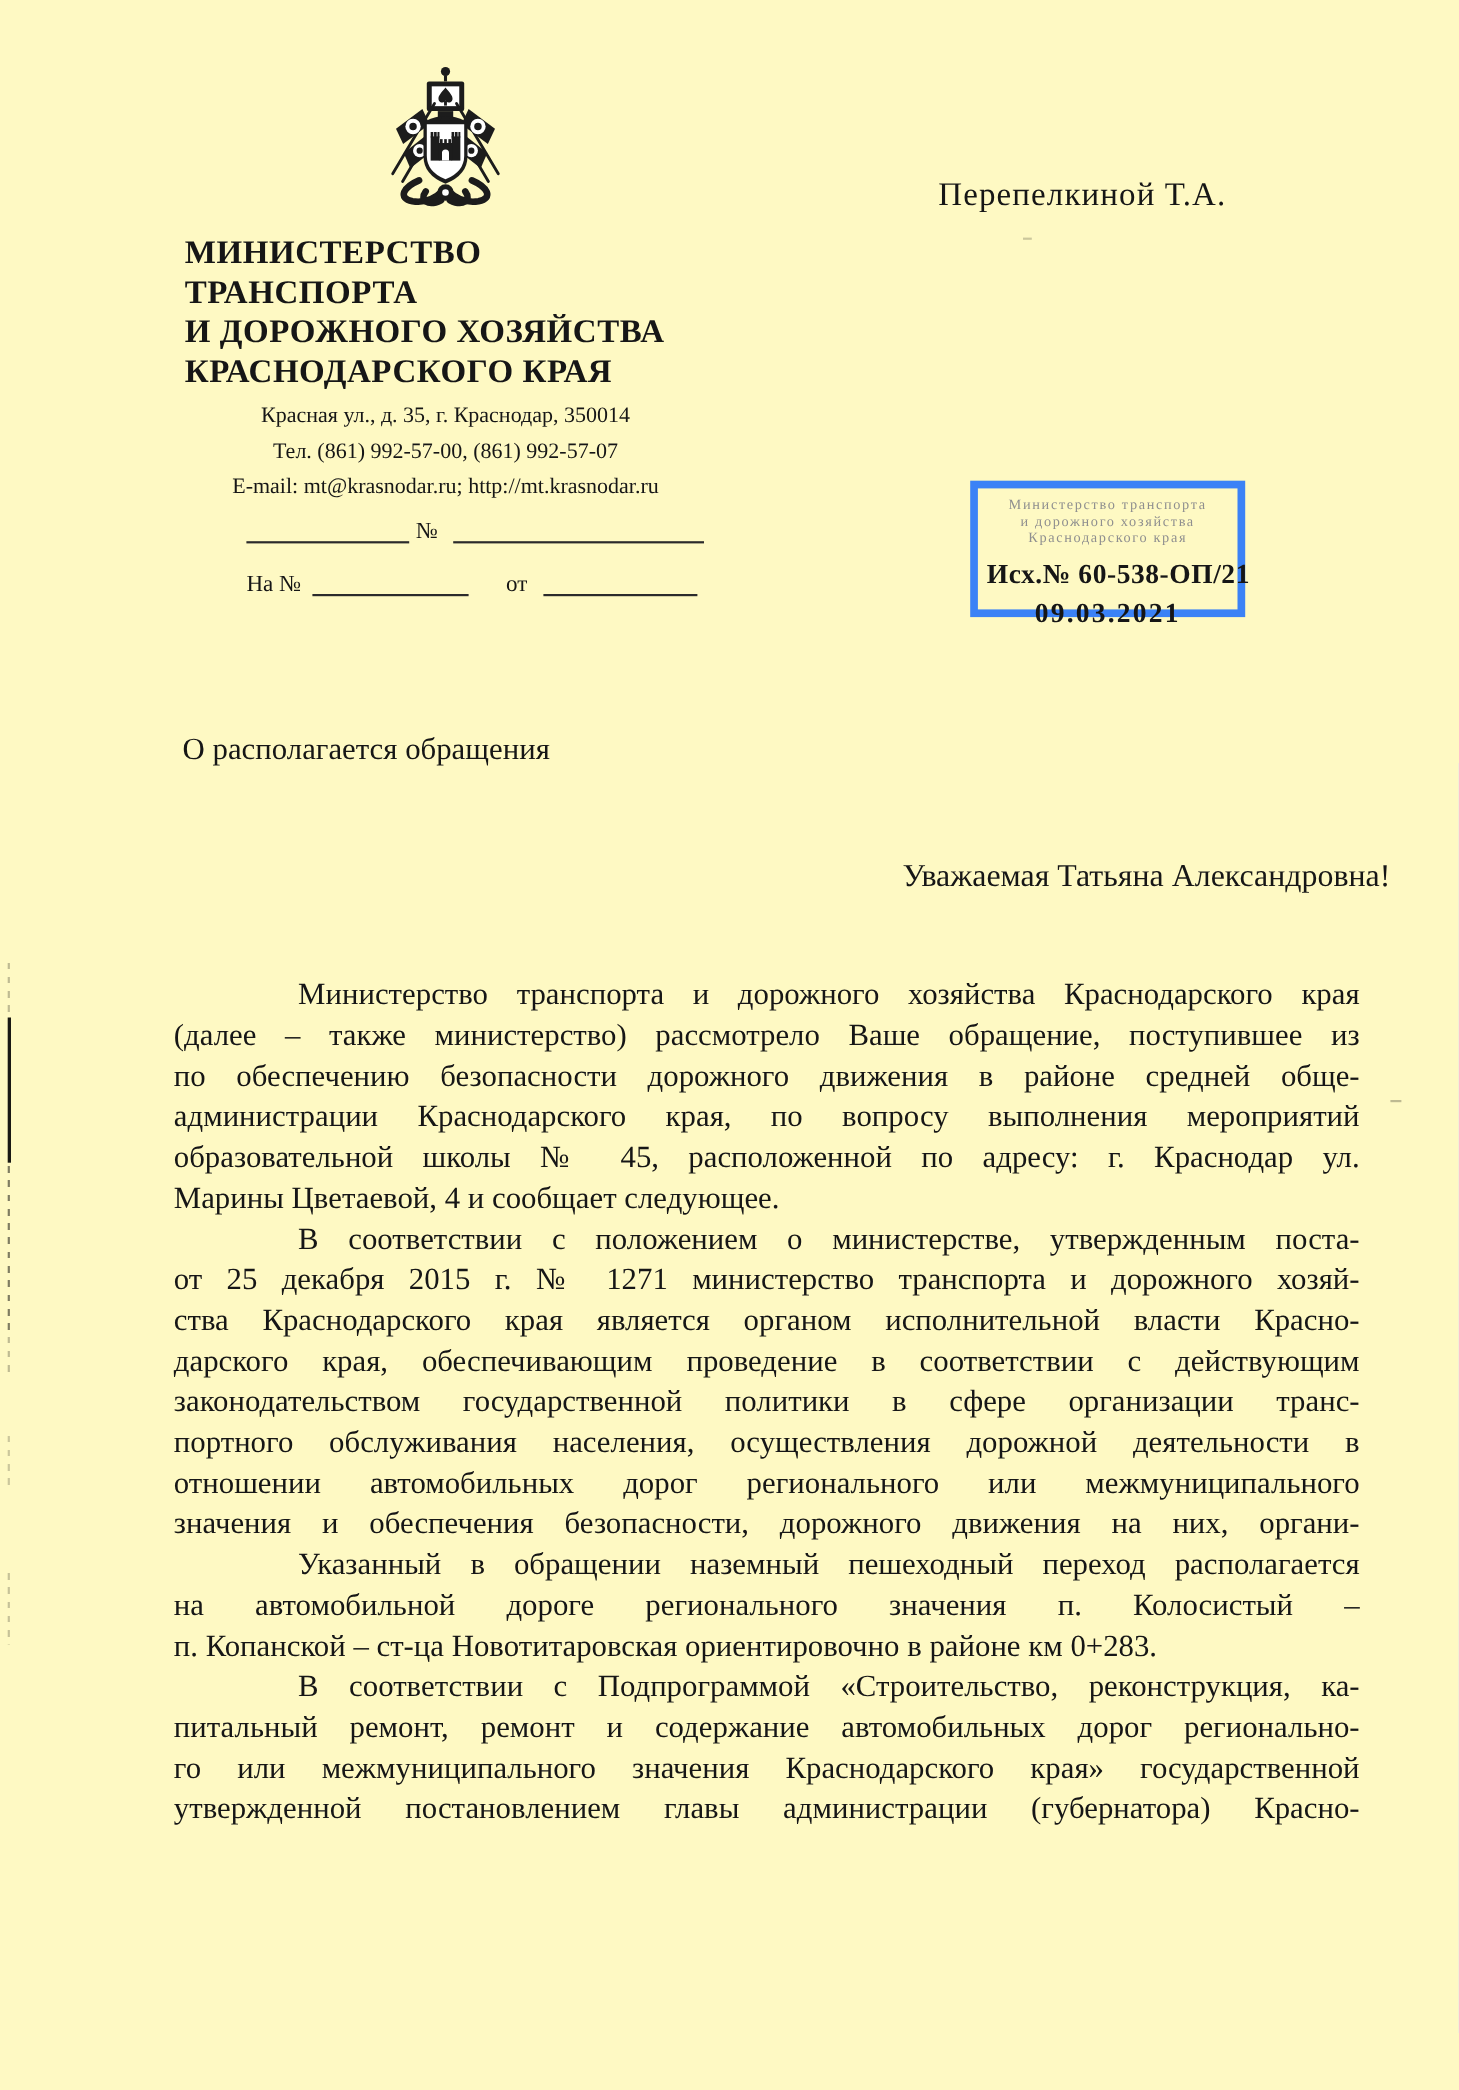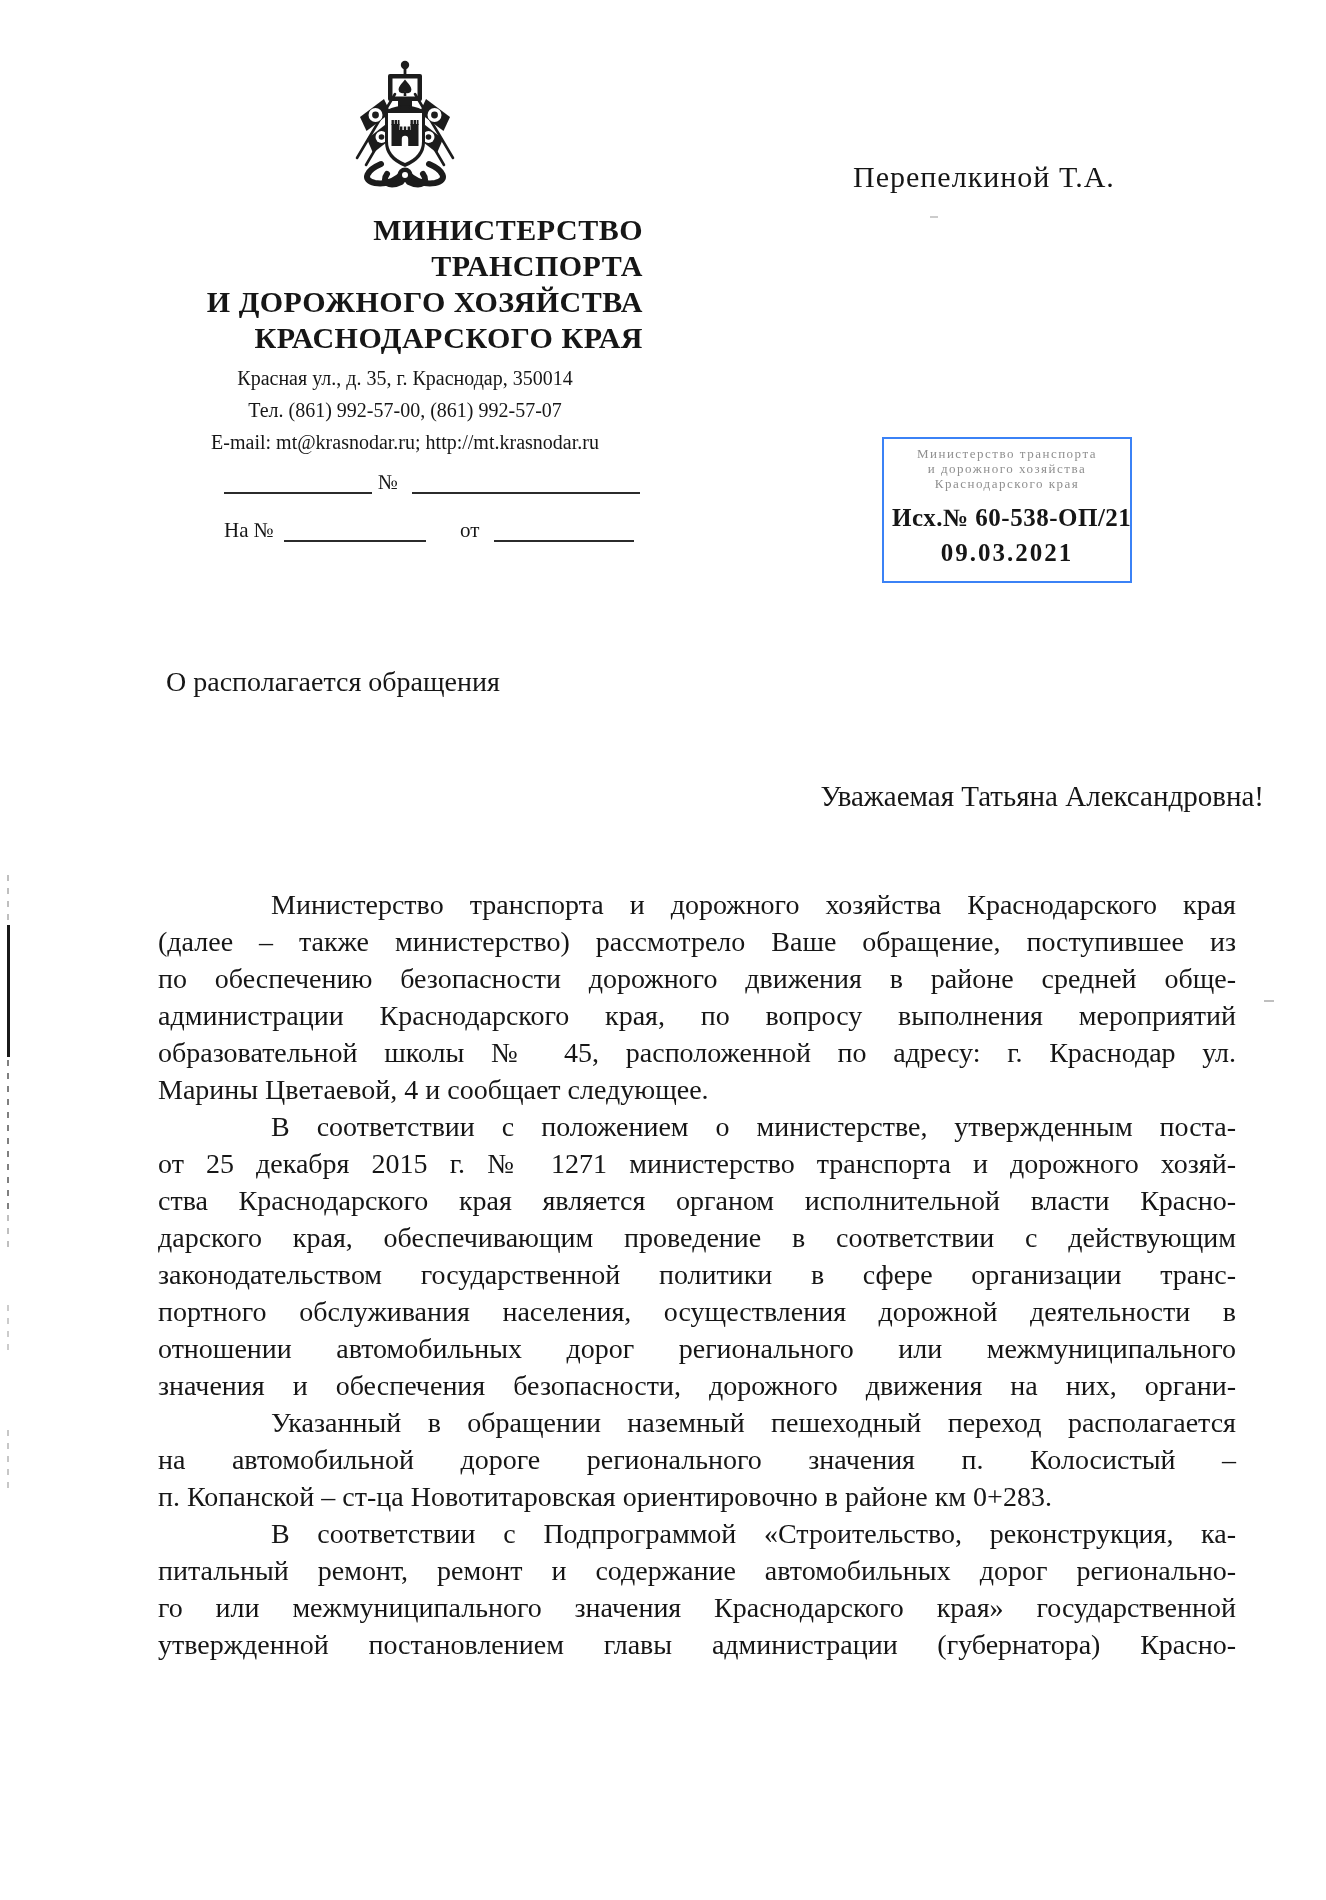--- a/index.html
+++ b/index.html
@@ -1,31 +1,31 @@
 <!DOCTYPE html>
 <html><head>
 <meta charset="utf-8">
 <style>
   html,body{margin:0;padding:0;background:#e8e8e8;}
   .page{
-    position:relative;width:1326px;height:1900px;background:#ffffff;
+    position:relative;width:1326px;height:1900px;background:#fef9c3;
     font-family:"Liberation Serif","DejaVu Serif",serif;color:#161616;
     overflow:hidden;margin:0 auto;
   }
   
   .emblem{position:absolute;left:344px;top:58px;width:122px;height:134px;}
-  .lh-block{position:absolute;left:168px;top:212px;width:475px;text-align:right;}
+  .lh-block{position:absolute;left:168px;top:212px;width:475px;text-align:left;}
   .ministry-line{font-weight:bold;font-size:30px;line-height:36px;letter-spacing:.5px;white-space:nowrap;}
   .addr-block{position:absolute;left:130px;top:362px;width:550px;text-align:center;}
   .addr-line{font-size:20px;line-height:32px;white-space:nowrap;}
   .blank{position:absolute;border-bottom:2px solid #2b2b2b;height:20px;}
   .reg-label{position:absolute;font-size:21px;}
   .recipient{position:absolute;left:853px;top:160px;font-size:30px;letter-spacing:1px;white-space:nowrap;}
   
-  .stamp{position:absolute;left:882px;top:437px;width:250px;height:146px;border:2px solid #3b82f6;box-sizing:border-box;padding-top:7px;}
+  .stamp{position:absolute;left:882px;top:437px;width:250px;height:124px;border:7px solid #3b82f6;box-sizing:border-box;padding-top:7px;}
   .stamp-faint{text-align:center;filter:blur(.6px);}
   .stamp-faint-line{font-size:13px;line-height:15px;color:#8f8f8f;letter-spacing:1.5px;white-space:nowrap;}
   .stamp-number{margin:13px 0 0 8px;font-size:25px;font-weight:bold;white-space:nowrap;letter-spacing:.5px;}
   .stamp-date{margin-top:7px;text-align:center;font-size:25px;font-weight:bold;letter-spacing:2px;}
   
   .subject{position:absolute;left:166px;top:666px;font-size:28px;white-space:nowrap;}
   .salutation{position:absolute;left:158px;top:780px;width:1078px;text-align:right;font-size:29px;transform:translateX(28px);white-space:nowrap;}
   .body-text{position:absolute;left:158px;top:886px;width:1078px;font-size:28px;line-height:37px;}
   .para{margin:0;}
   .para .line{text-align:justify;text-align-last:justify;white-space:normal;}

